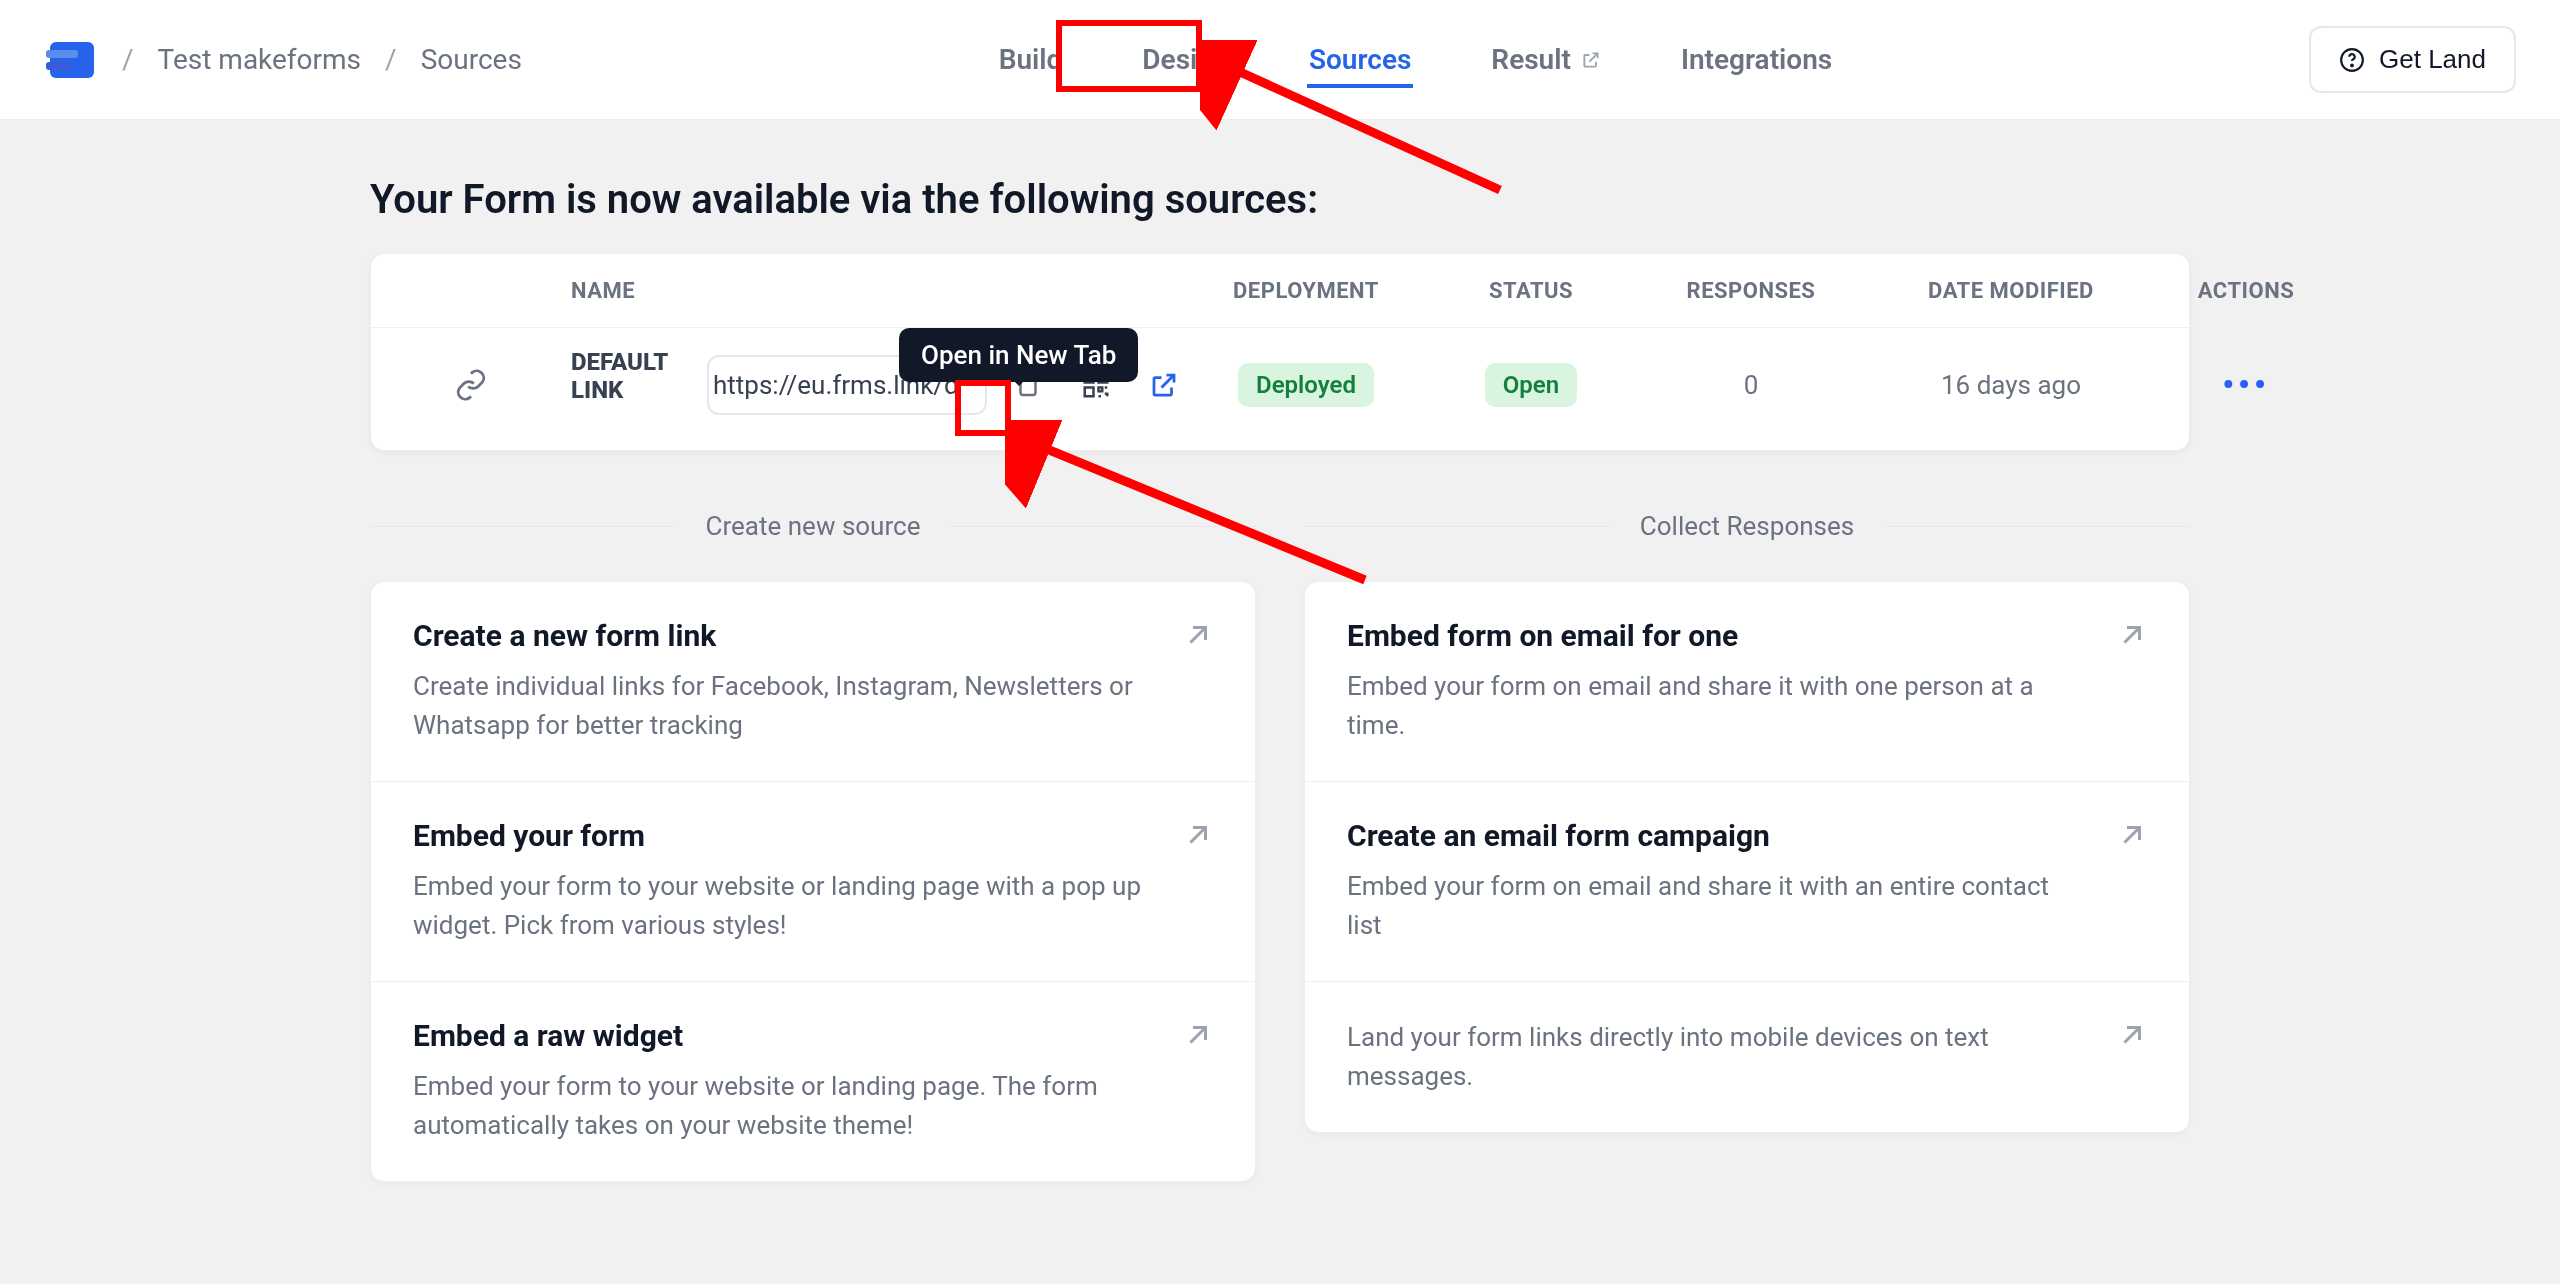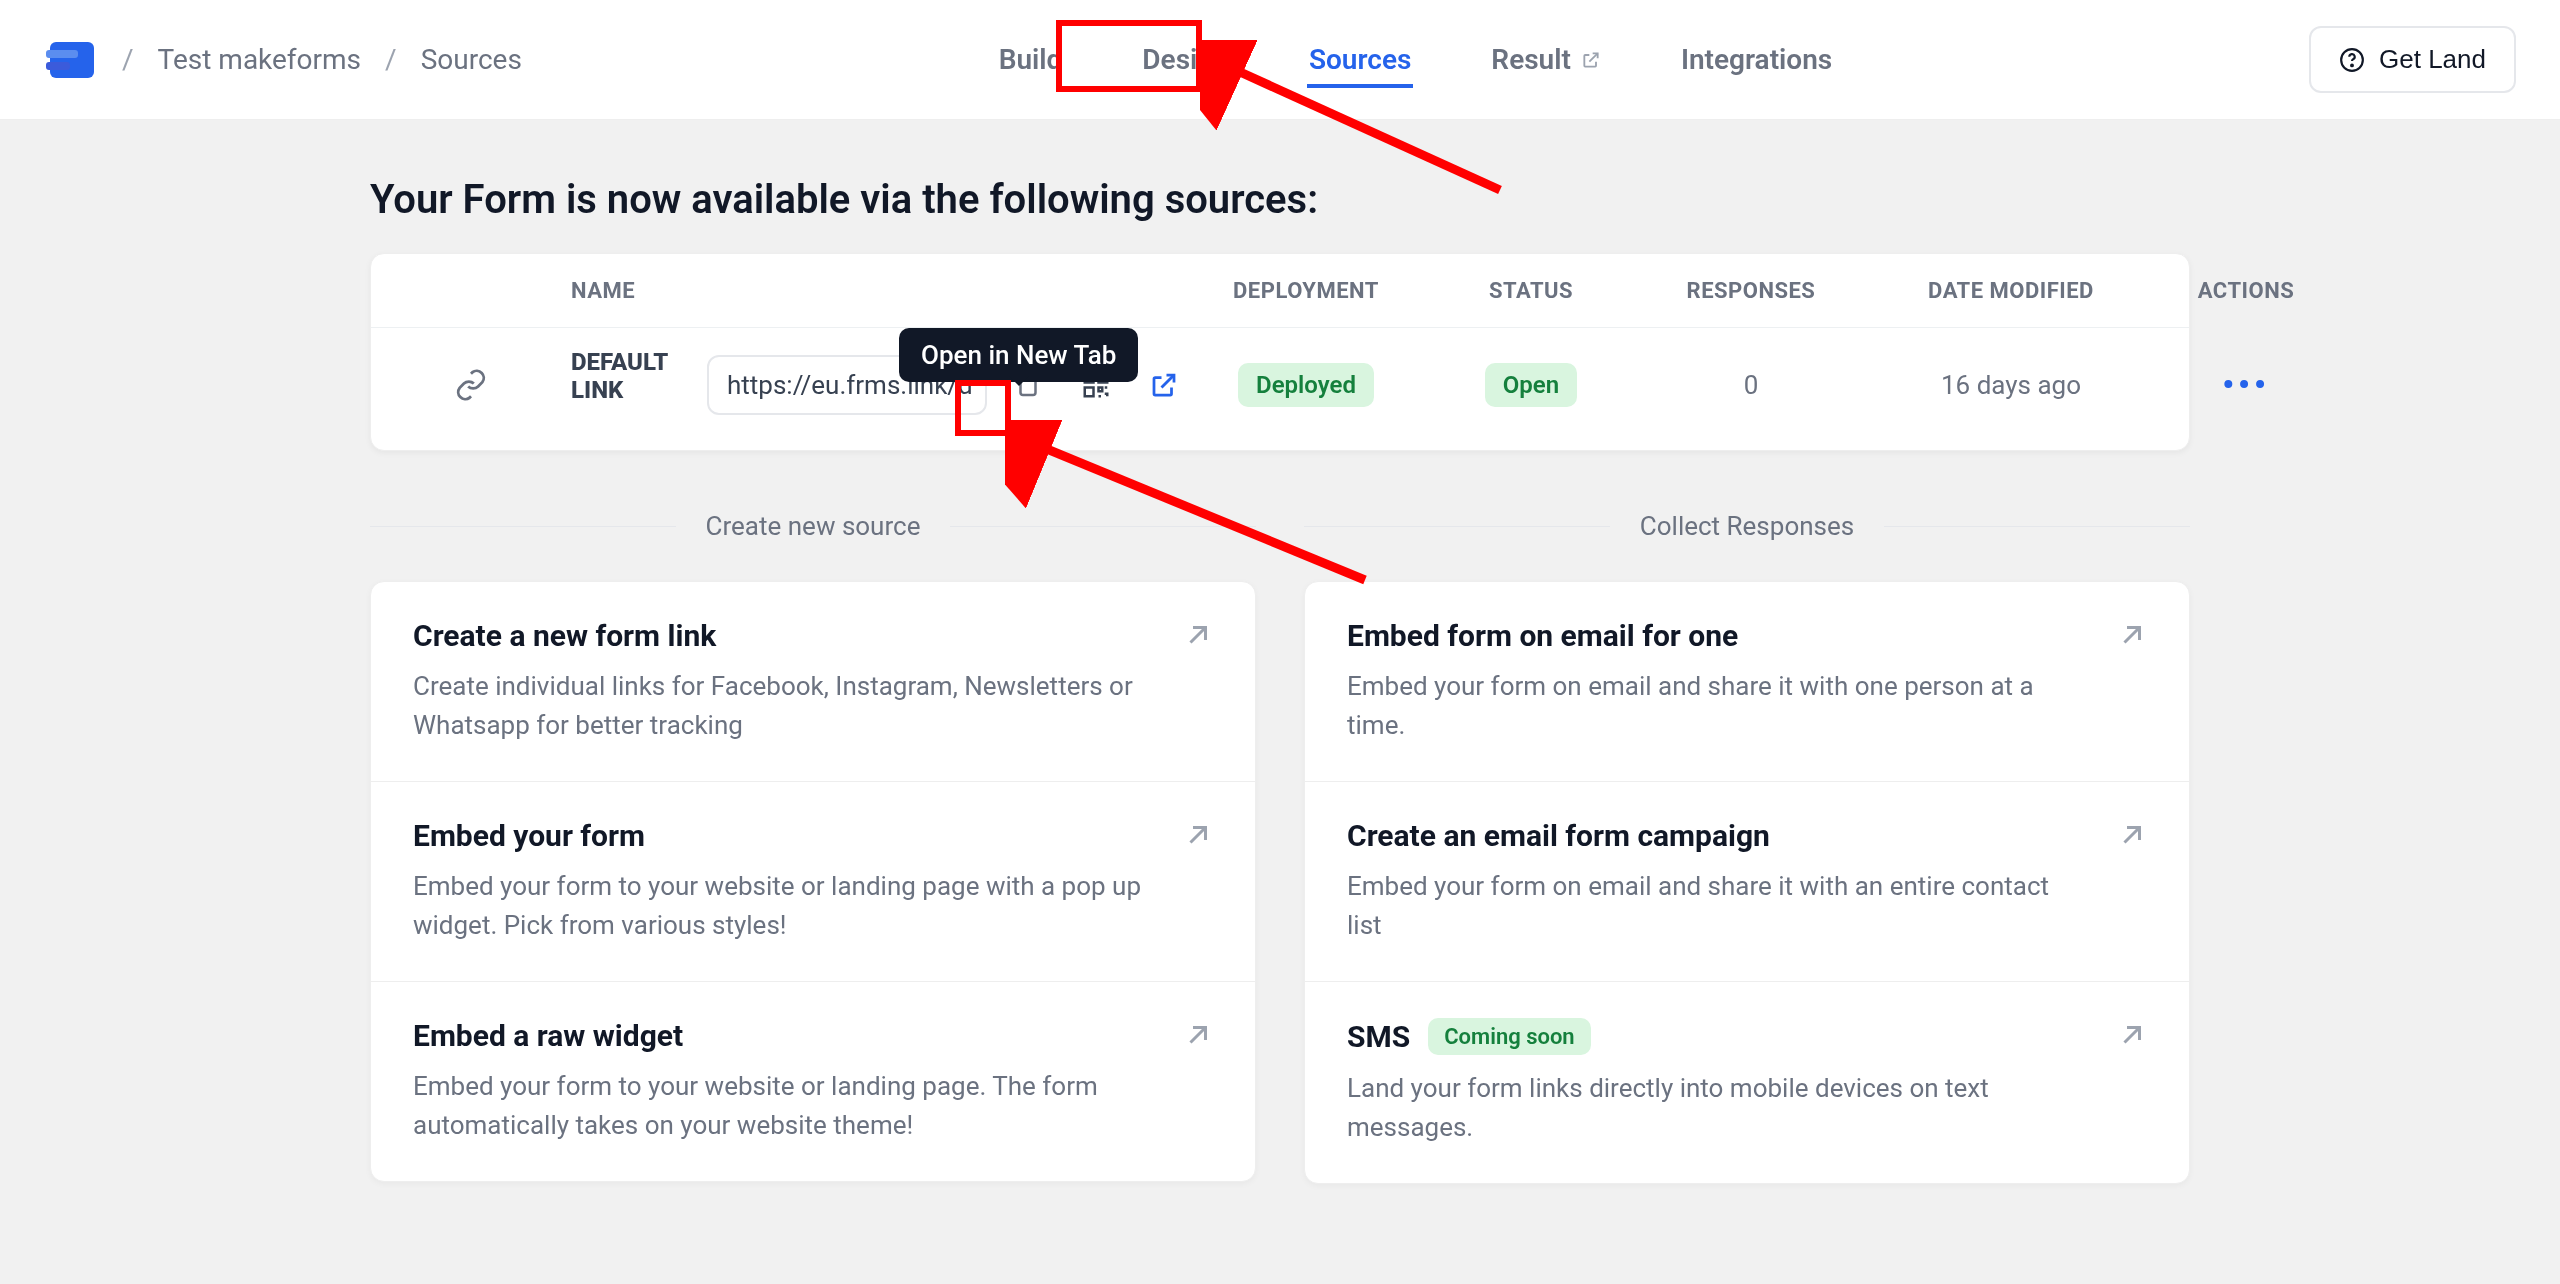--- a/index.html
+++ b/index.html
@@ -28,21 +28,21 @@
   .table { width: 100%; background: #fff; border-radius: 14px; overflow: visible; box-shadow: 0 2px 6px rgba(0,0,0,0.05); border: 1px solid #eee; }
   .thead { display: grid; grid-template-columns: 200px 620px 230px 220px 220px 300px 170px; padding: 24px 0; border-bottom: 1px solid #edf0f2; }
   .th { font-size: 22px; font-weight: 700; color: #6b7280; letter-spacing: 0.5px; text-align: left; }
   .th.center { text-align: center; }
   .trow { display: grid; grid-template-columns: 200px 620px 230px 220px 220px 300px 170px; align-items: center; padding: 20px 0 28px 0; }
   .cell { display: flex; justify-content: center; }
   .cell.center { align-items: flex-start; text-align: center; }
   .link-icon-cell { display: flex; align-items: center; justify-content: center; height: 100%; }
   .link-type-label { font-size: 24px; font-weight: 800; color: #374151; margin-bottom: 18px; }
   .link-row { display: flex; align-items: center; gap: 14px; }
-  .link-input { width: 280px; height: 60px; border: 2px solid #e5e7eb; border-radius: 12px; padding: 0 18px; font-size: 26px; color: #374151; background: #fff; overflow: hidden; white-space: nowrap; text-overflow: ellipsis; display: flex; align-items: center; }
+  .link-input { width: 280px; height: 60px; border: 2px solid #e5e7eb; border-radius: 12px; padding: 0 4px; font-size: 26px; color: #374151; background: #fff; overflow: hidden; white-space: nowrap; text-overflow: ellipsis; display: flex; align-items: center; }
   .icon-btn { width: 54px; height: 54px; border-radius: 10px; display: inline-flex; align-items: center; justify-content: center; cursor: pointer; background: transparent; border: none; }
   .icon-btn svg { width: 30px; height: 30px; }
   .badge { display: inline-block; padding: 8px 18px; border-radius: 10px; font-size: 24px; font-weight: 600; }
   .badge.green { background: #d9f5df; color: #15803d; }
   .cell-text { font-size: 26px; color: #6b7280; }
   .actions-dots { font-size: 32px; color: #2563eb; cursor: pointer; letter-spacing: 4px; font-weight: 900; }
 
   
   .tooltip { position: absolute; background: #111827; color: #fff; font-size: 26px; font-weight: 500; padding: 12px 22px; border-radius: 10px; white-space: nowrap; }
   .tooltip::after { content: ""; position: absolute; bottom: -14px; left: 50%; transform: translateX(-50%); border: 10px solid transparent; border-top-color: #111827; }
@@ -241,24 +241,20 @@
               <div class="card-title">
                   <span>Create an email form campaign</span>
                 </div>
               <div class="card-desc">Embed your form on email and share it with an entire contact list</div>
               <span class="card-arrow"><svg viewBox="0 0 24 24" fill="none" stroke="currentColor" stroke-width="2.4">
                     <path d="M6 18L18 6"></path>
                     <path d="M8 6h10v10"></path>
                   </svg></span>
             </div>
             <div class="card">
-              <div class="card-title">
-                <span>SMS</span>
-                <span class="soon-badge">Coming soon</span>
-              </div>
               <div class="card-desc">Land your form links directly into mobile devices on text messages.</div>
               <span class="card-arrow"><svg viewBox="0 0 24 24" fill="none" stroke="currentColor" stroke-width="2.4">
                     <path d="M6 18L18 6"></path>
                     <path d="M8 6h10v10"></path>
                   </svg></span>
             </div>
           </div>
         </div>
       </div>
     </div>

